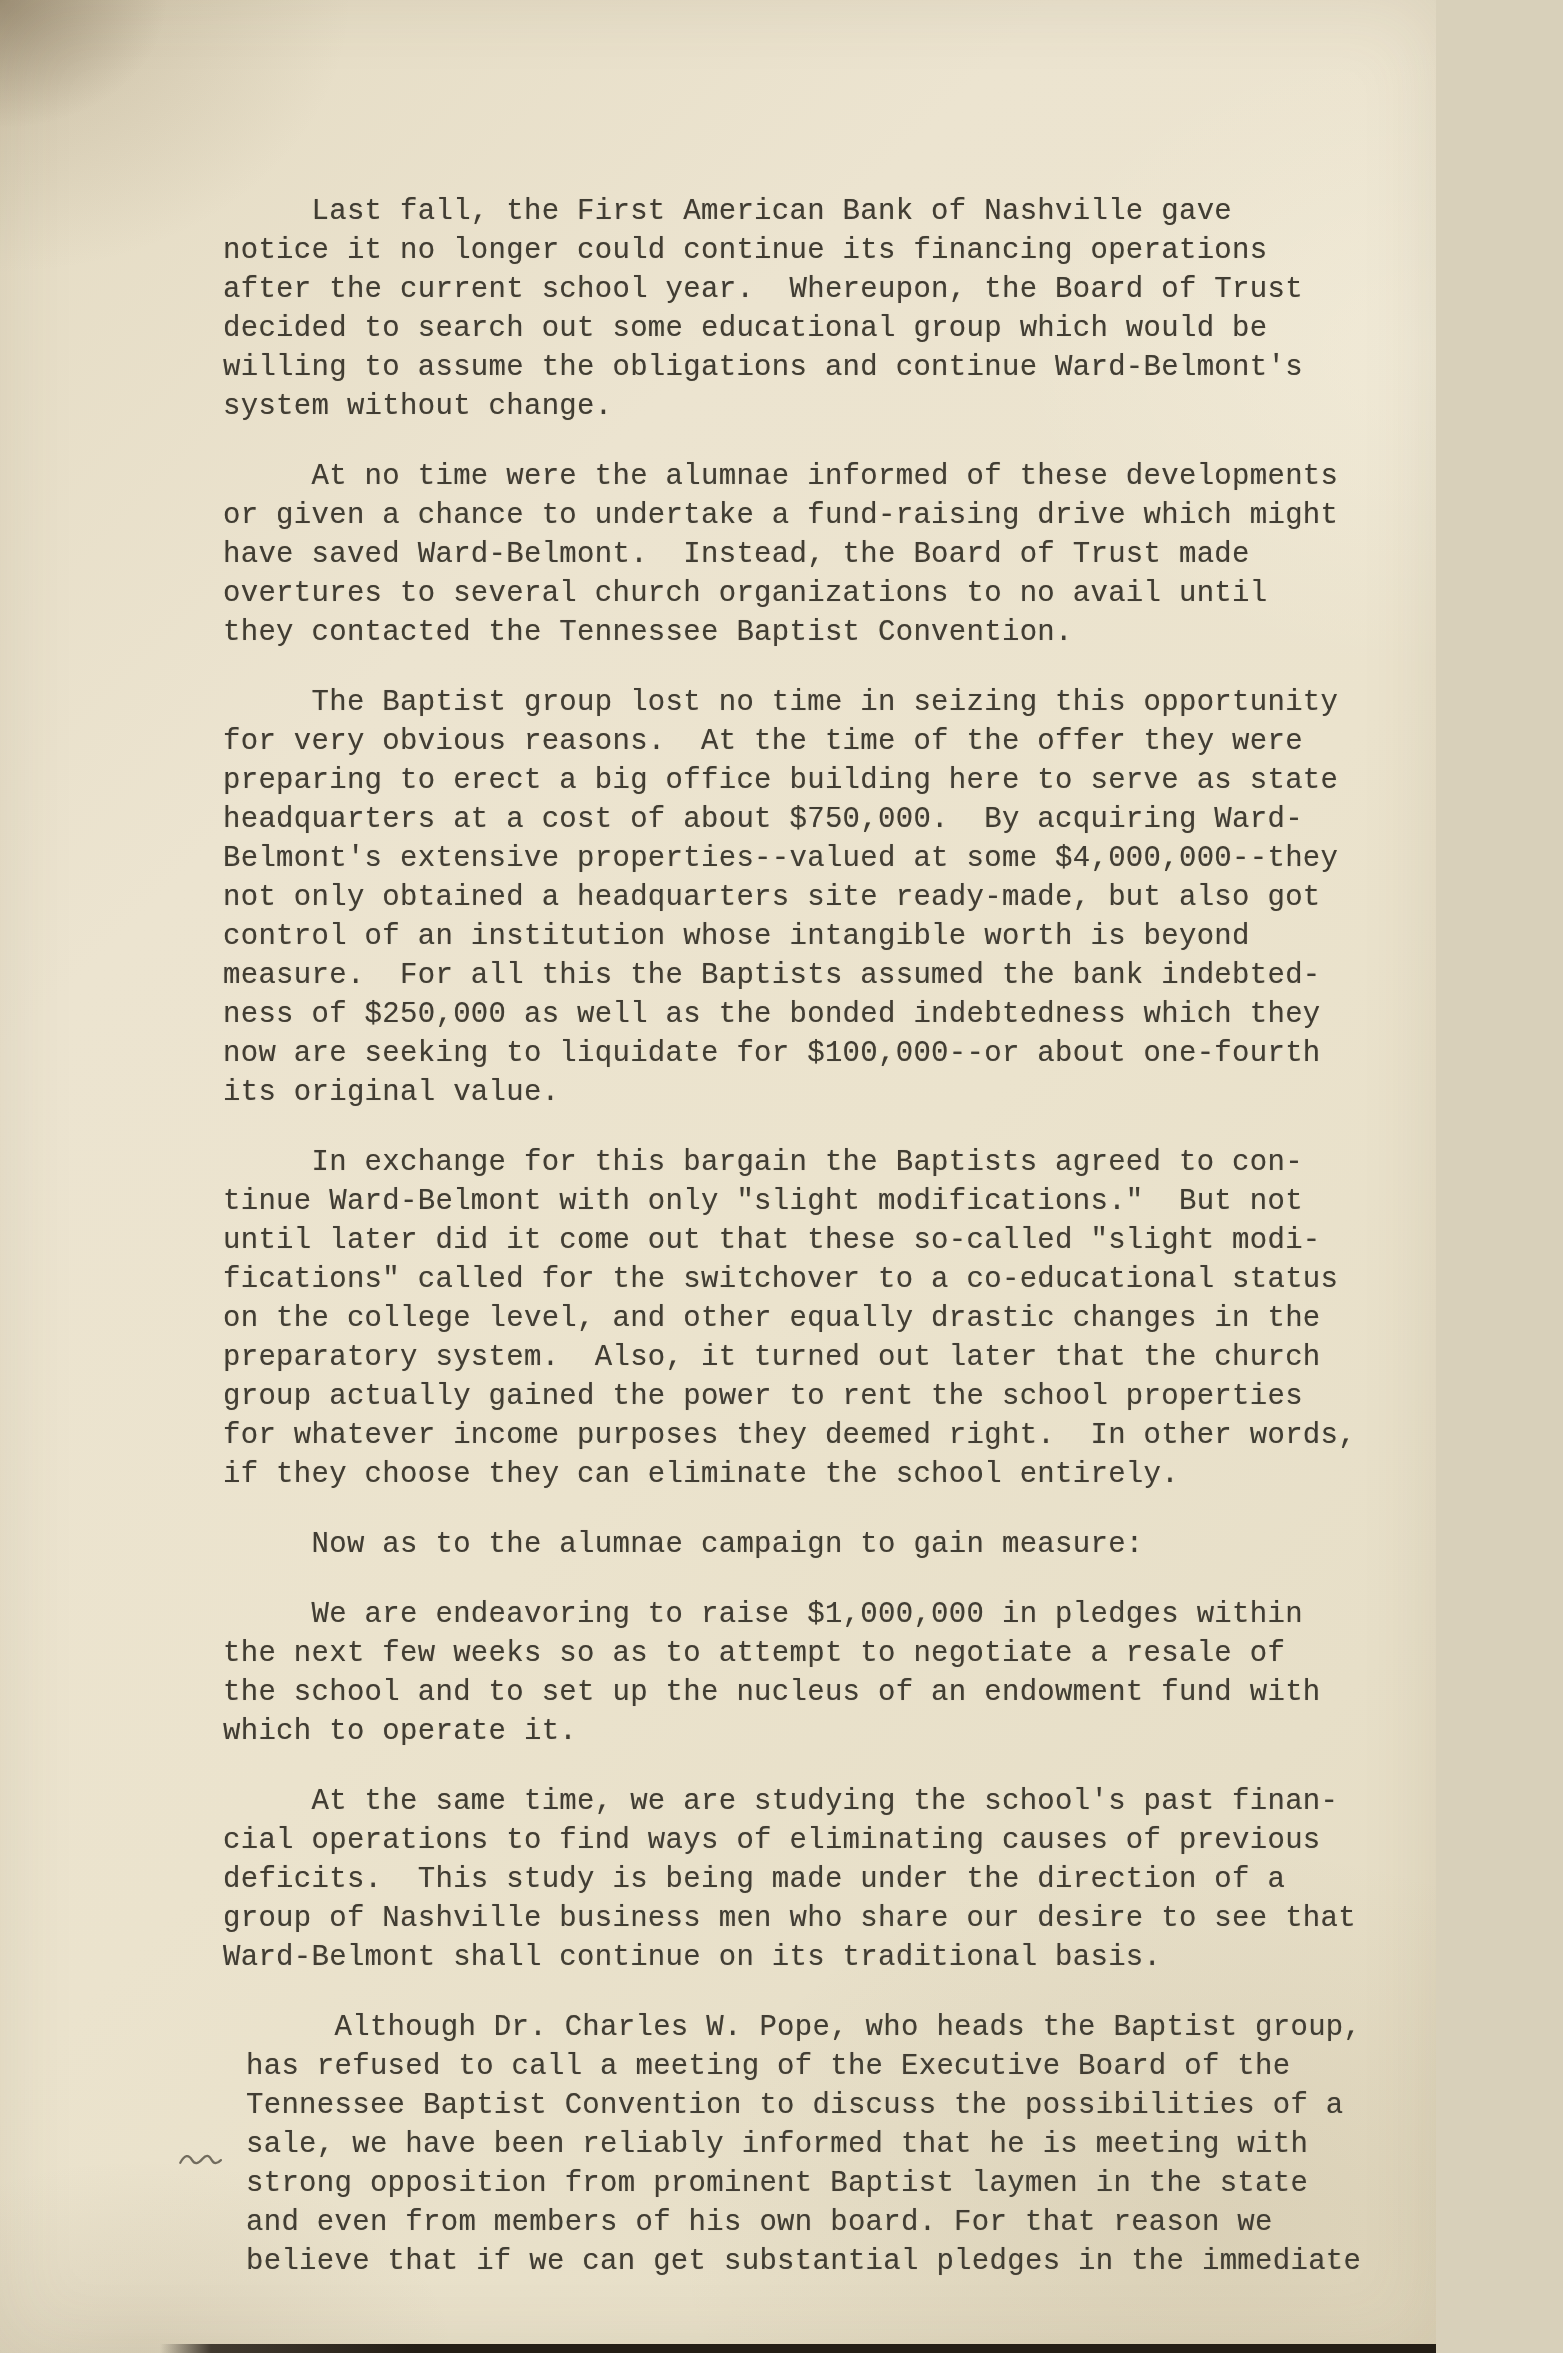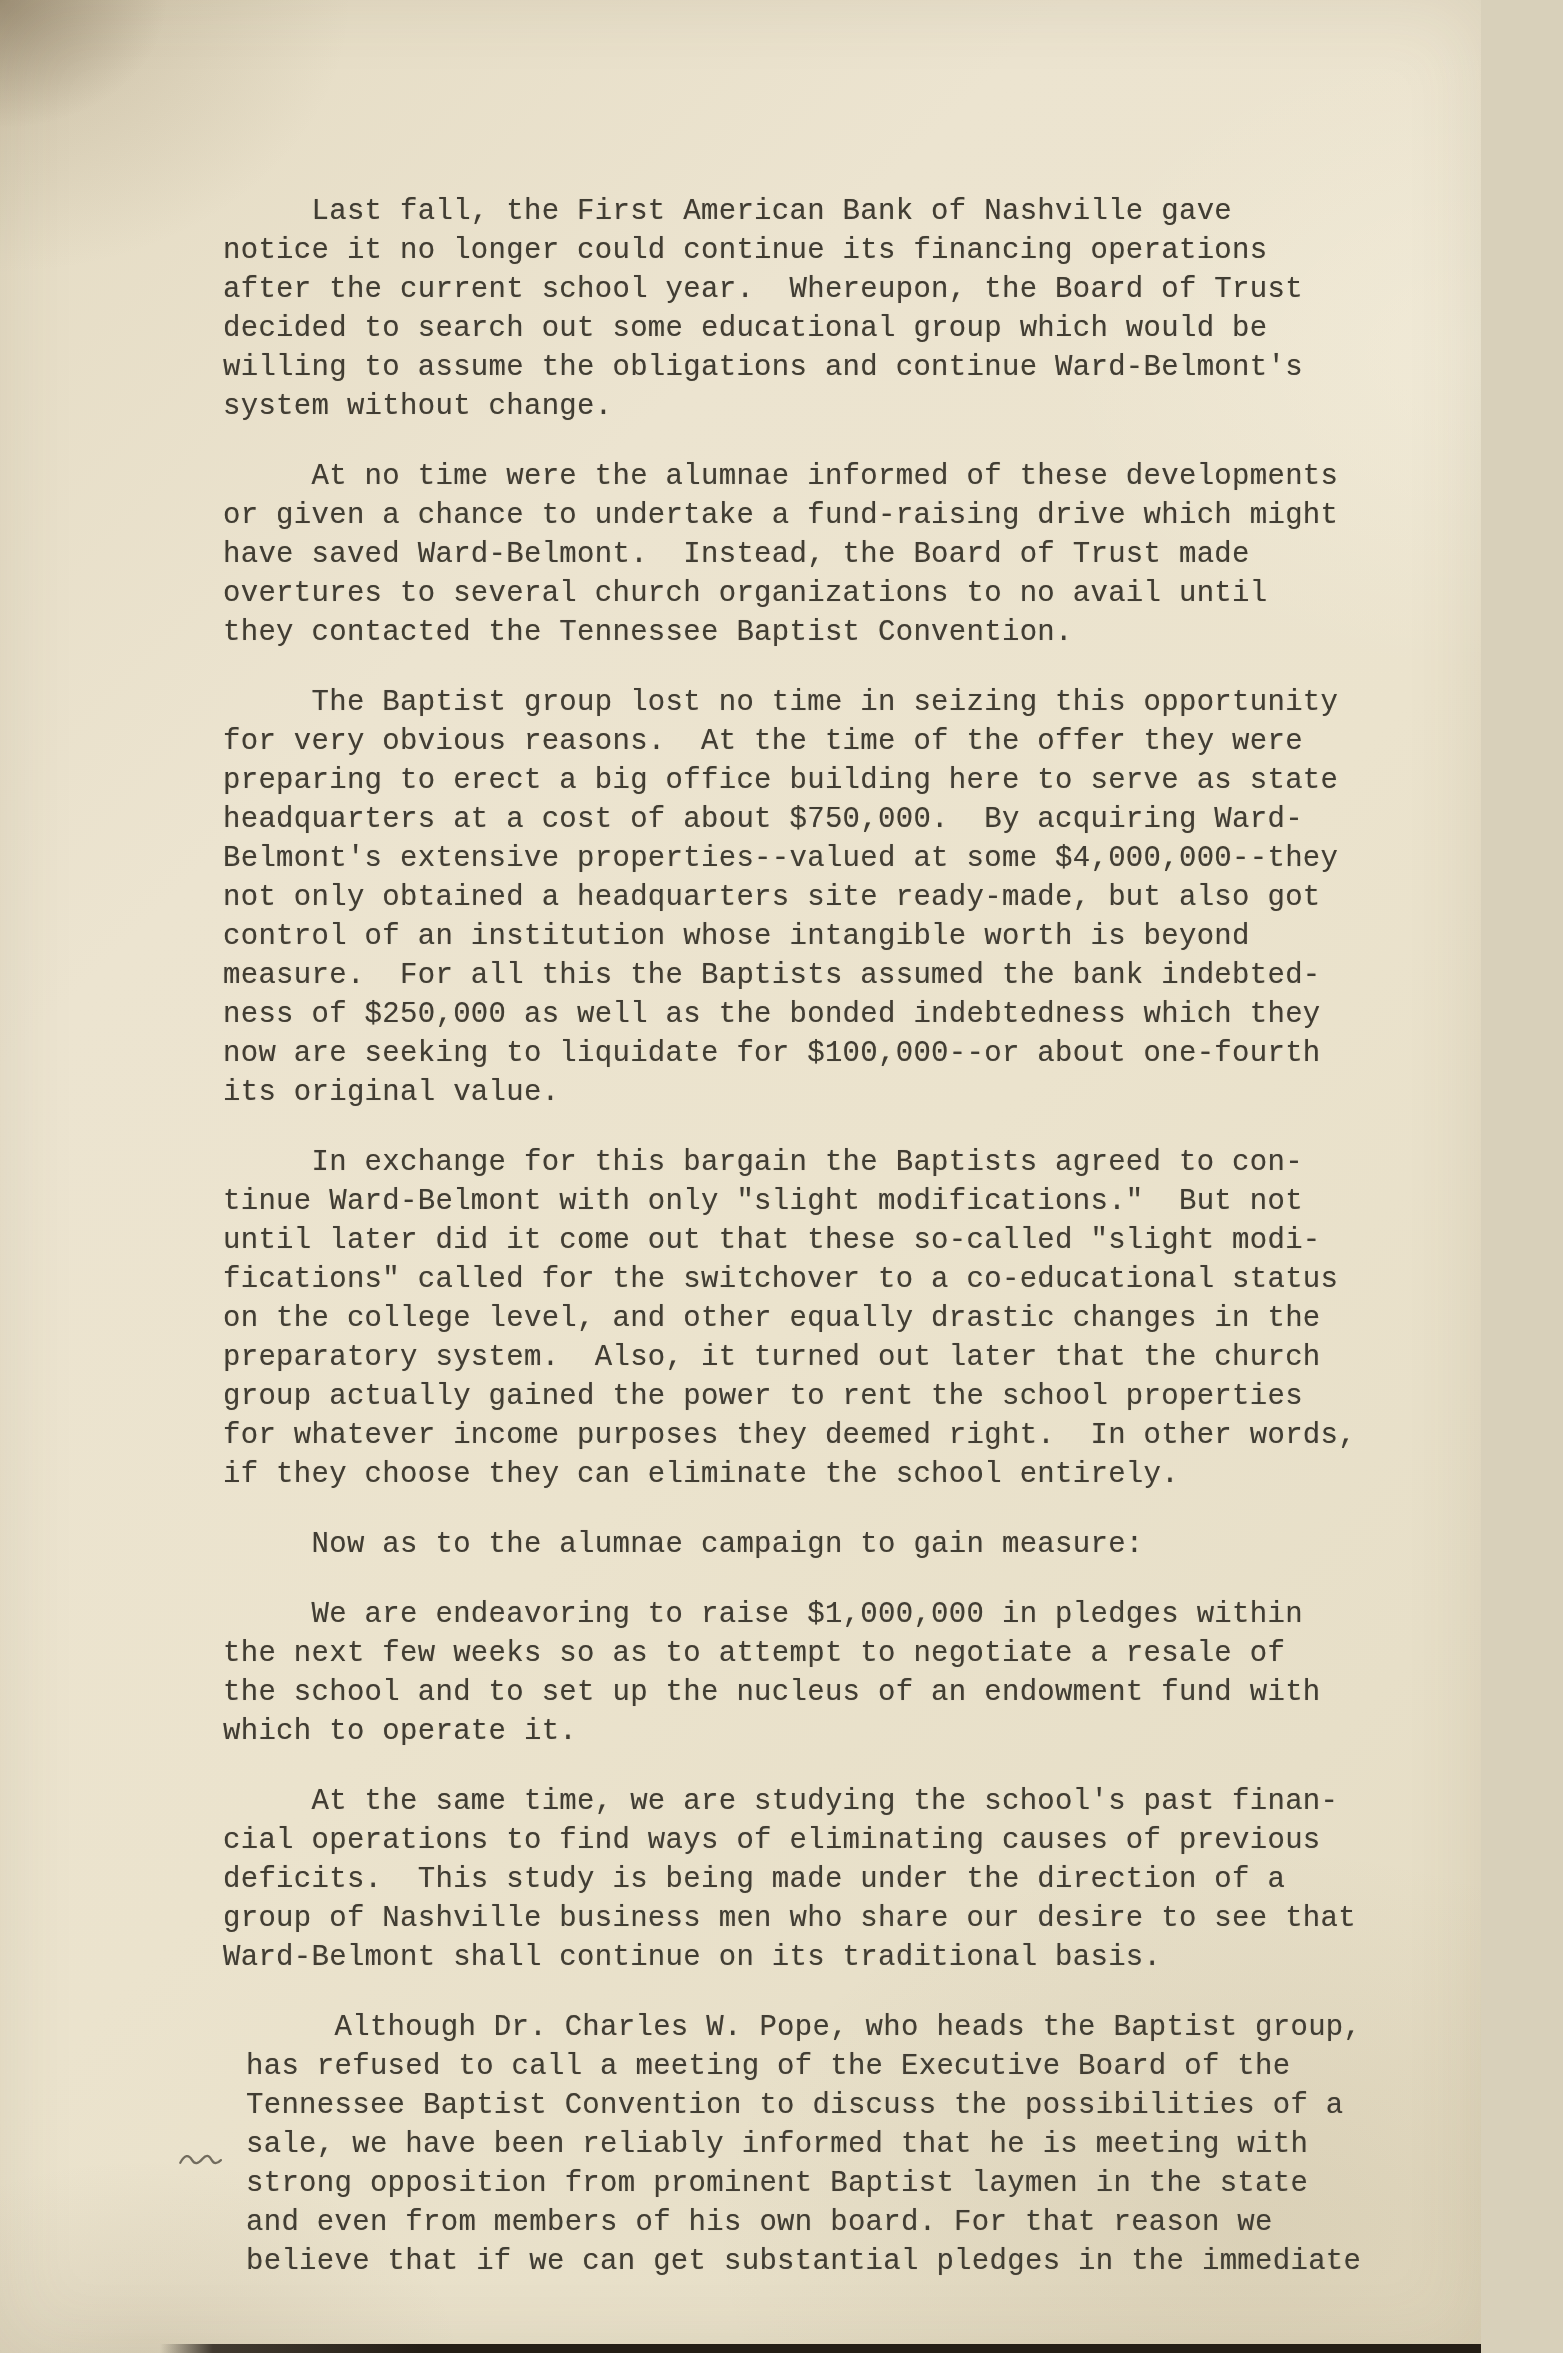--- a/index.html
+++ b/index.html
@@ -13,21 +13,20 @@
     height: 2354px;
     overflow: hidden;
     background:
       radial-gradient(ellipse 586px 456px at 0% 0%, rgba(110, 88, 55, 0.22), rgba(110,88,55,0) 60%),
       radial-gradient(ellipse 782px 586px at 100% 15%, rgba(255, 252, 240, 0.25), rgba(255,252,240,0) 55%),
       radial-gradient(ellipse 912px 651px at 85% 95%, rgba(120, 100, 60, 0.10), rgba(120,100,60,0) 60%),
       radial-gradient(ellipse 521px 326px at 10% 100%, rgba(100, 80, 50, 0.10), rgba(100,80,50,0) 60%),
       linear-gradient(135deg, #e4dbc3 0%, #ece4d0 28%, #ebe3cd 55%, #e7dfc8 80%, #e4dbc2 100%);
     box-shadow: inset 0 0 78px rgba(90, 70, 40, 0.12);
     font-family: "Liberation Mono", "DejaVu Sans Mono", monospace;
-    padding-left: 45px;
   }
   .text-block {
     position: absolute;
     left: 223px;
     top: 192px;
     width: 1179px;
     font-size: 29px;
     line-height: 39px;
     color: #413d33;
     text-shadow: 0 0 0.7px rgba(62, 56, 44, 0.45);

